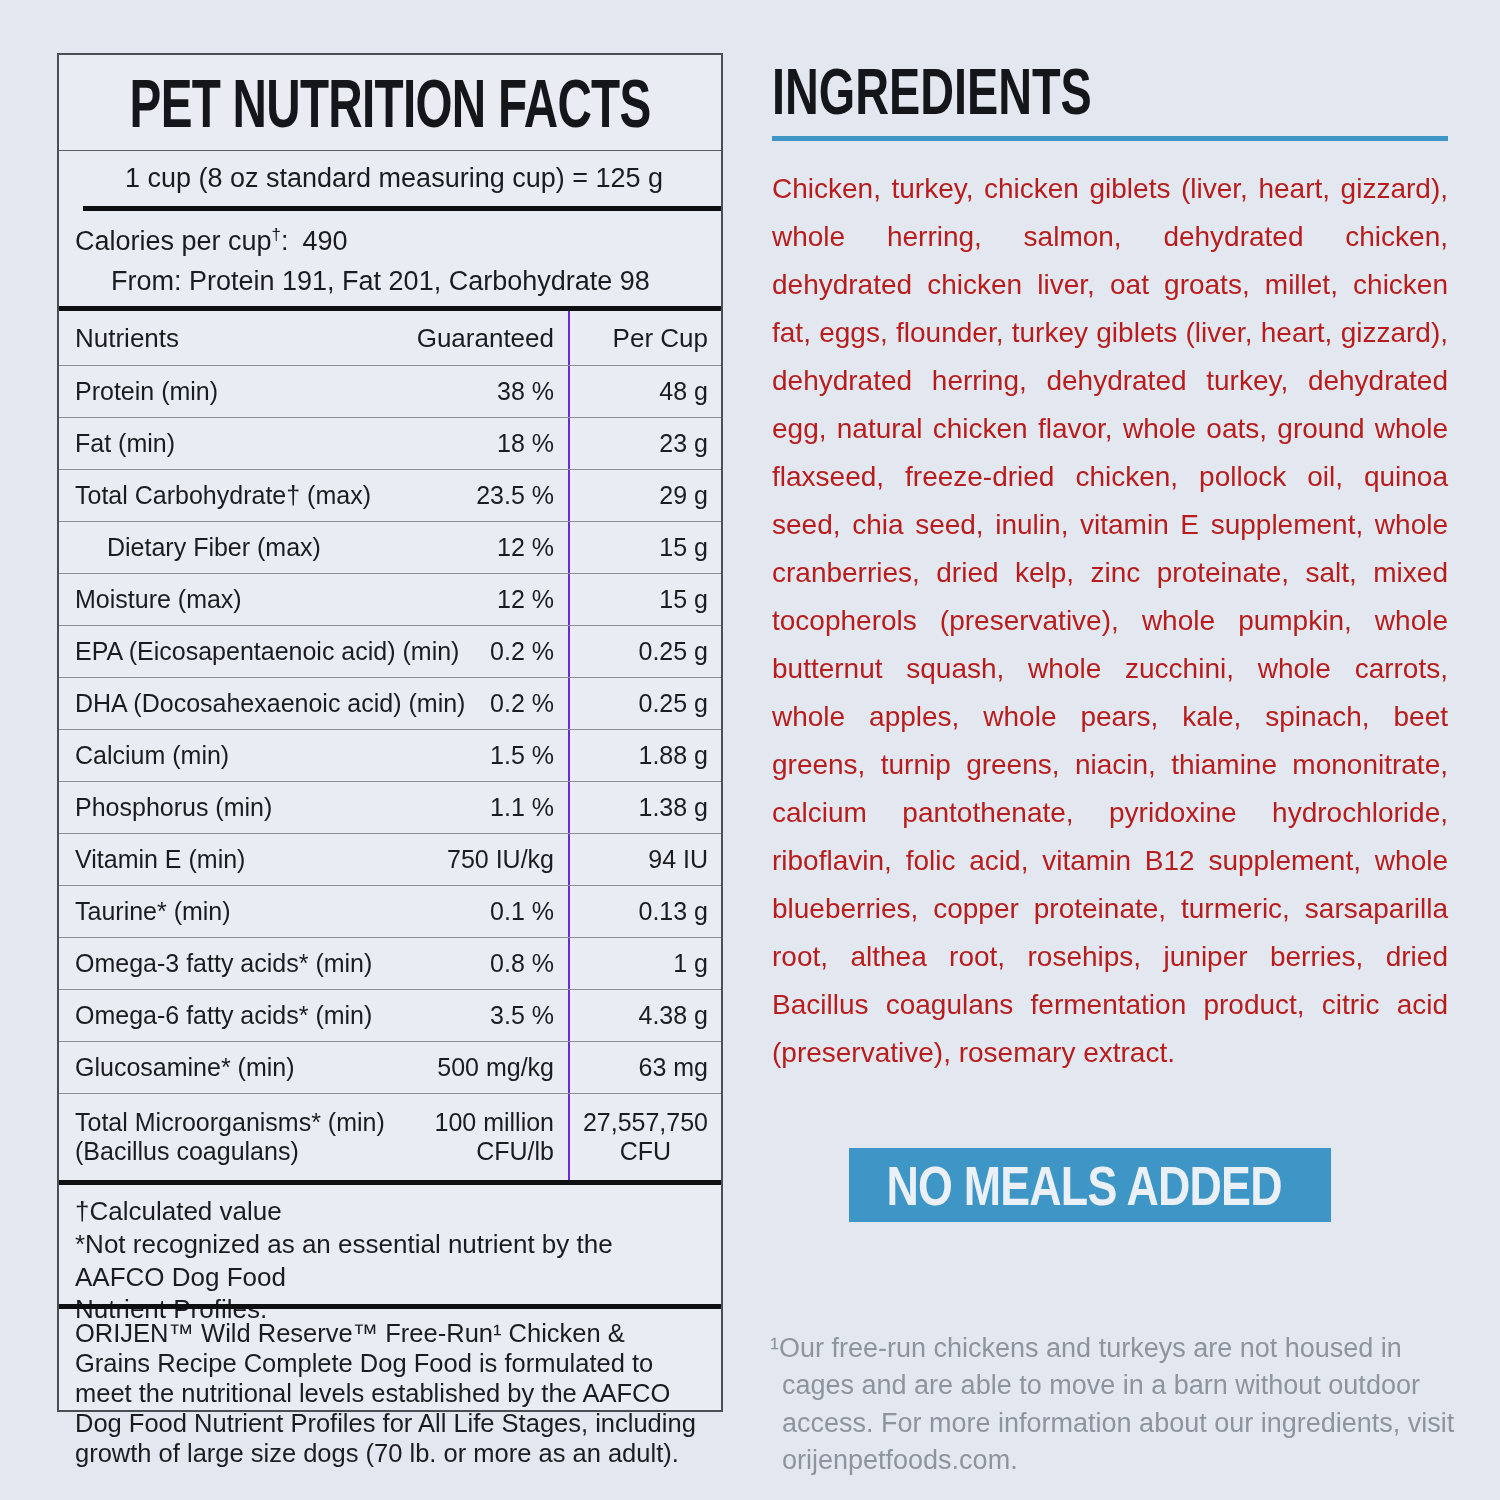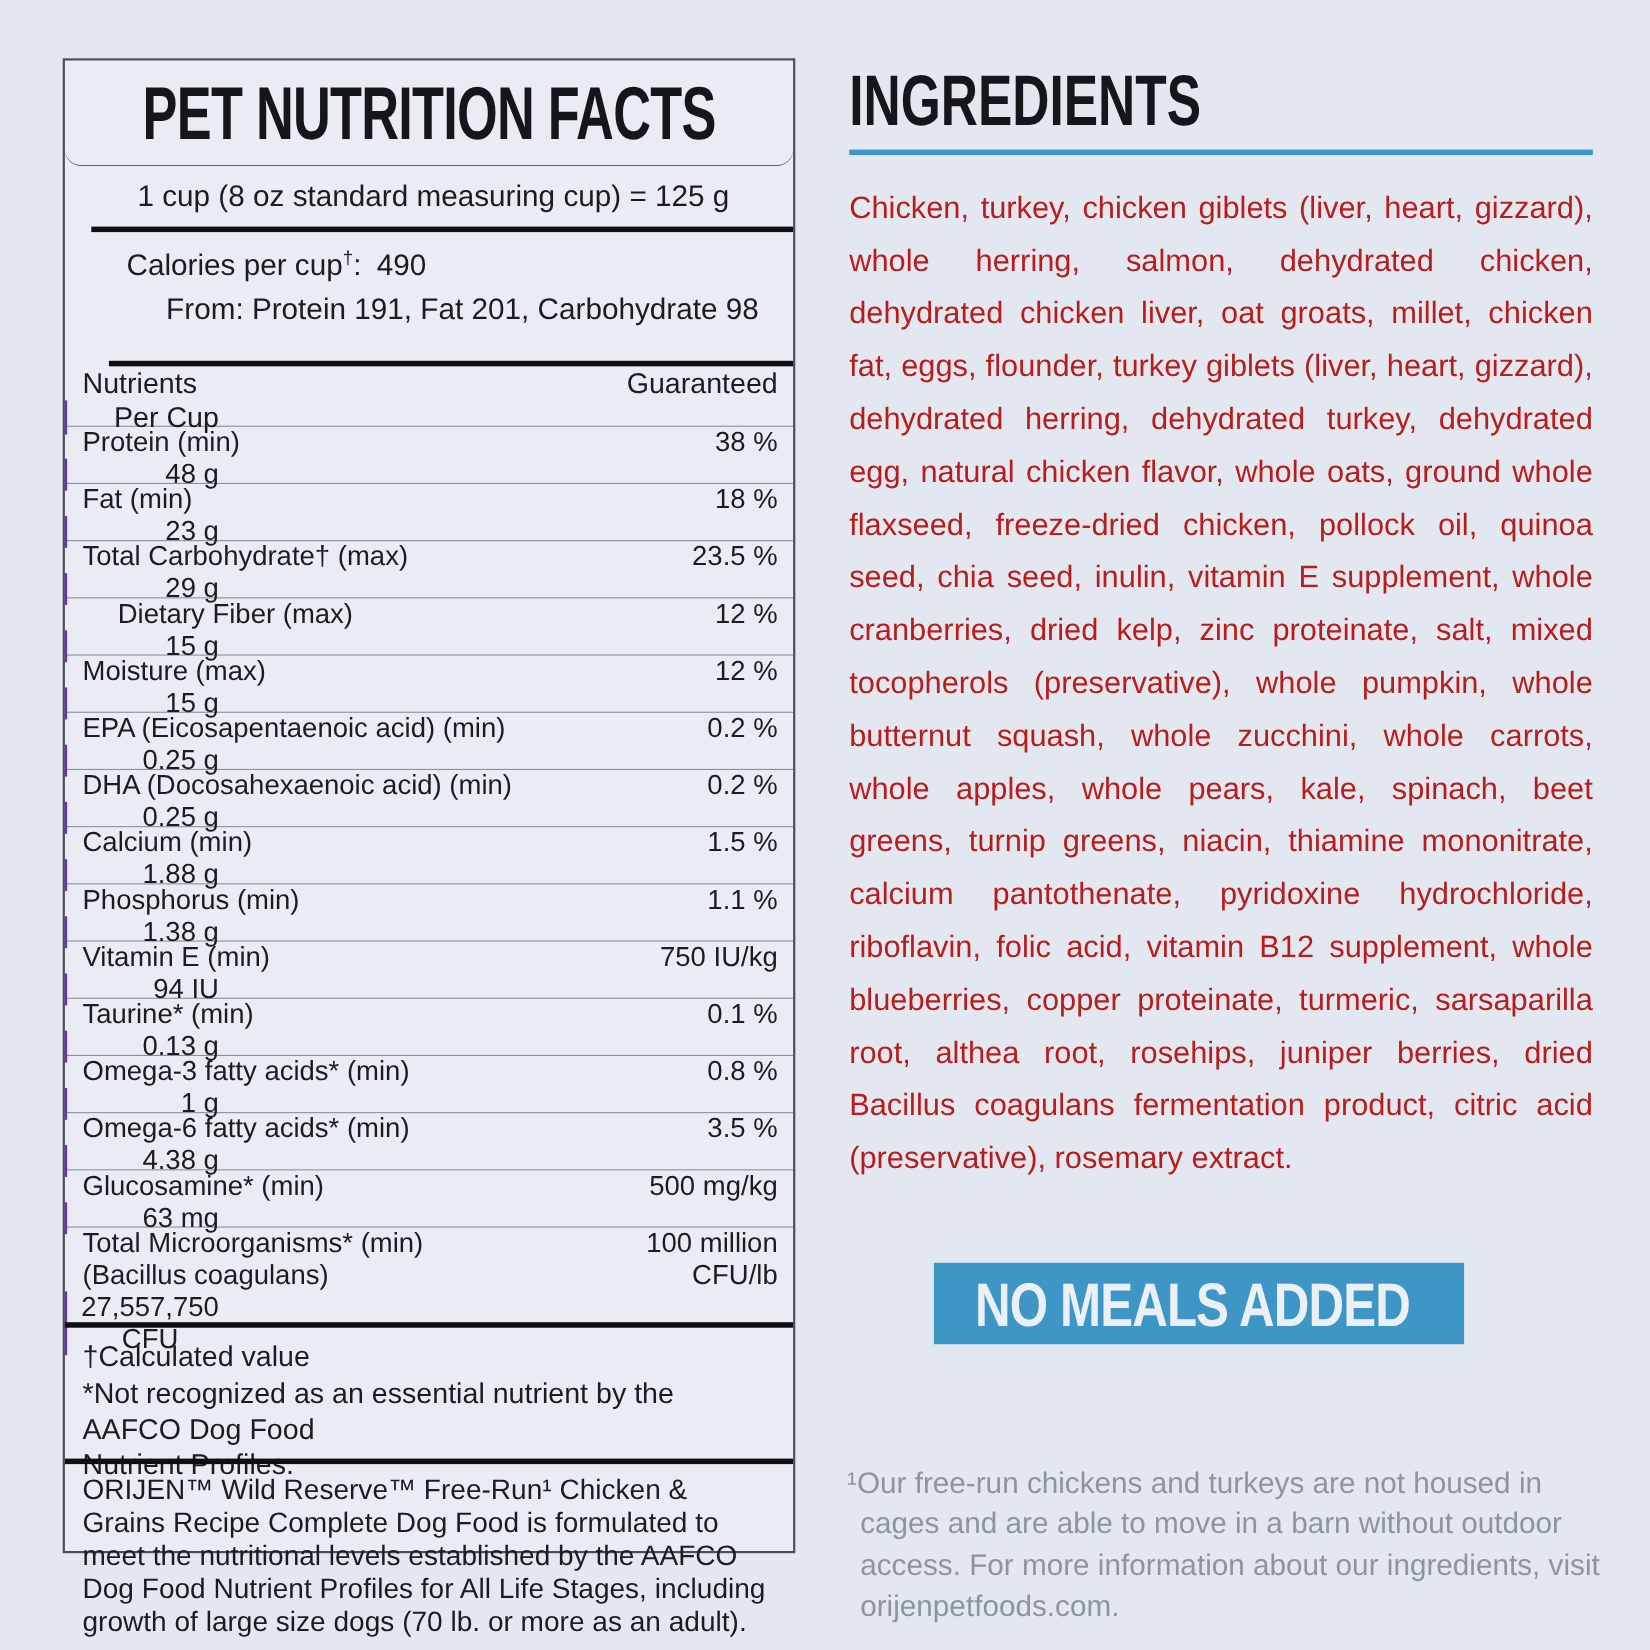--- a/index.html
+++ b/index.html
@@ -12,43 +12,43 @@
   .page{position:relative;width:1500px;height:1500px;overflow:hidden;}
 
   
   .facts-panel{
     position:absolute;left:57px;top:53px;width:666px;height:1359px;
     box-sizing:border-box;border:2px solid #4a4f55;background:#e9edf3;
     display:flex;flex-direction:column;
   }
   .sec-title{
     height:95px;border-bottom:1px solid #5a5f66;
-    display:flex;align-items:center;justify-content:center;flex:0 0 auto;border-radius:15px;
+    display:flex;align-items:center;justify-content:center;flex:0 0 auto;
   }
   .title-text{
     font-size:68px;font-weight:bold;color:#141619;white-space:nowrap;
     transform:scaleX(0.70);letter-spacing:-1px;
   }
   .sec-serving{
     height:55px;border-bottom:5px solid #0d0f11;flex:0 0 auto;
     display:flex;align-items:center;justify-content:center;
     padding-right:16px;font-size:27px;margin-left:24px;
   }
   .sec-calories{
-    height:122px;border-bottom:5px solid #0d0f11;flex:0 0 auto;
-    box-sizing:border-box;padding:14px 16px 0 16px;font-size:27px;margin-left:40px;
+    height:100px;border-bottom:5px solid #0d0f11;flex:0 0 auto;
+    box-sizing:border-box;padding:14px 16px 0 16px;font-size:27px;
   }
   .cal-line1 sup{font-size:17px;}
   .cal-value{margin-left:14px;}
   .cal-line2{padding-left:36px;margin-top:9px;}
 
   .ntable{flex:0 0 auto;}
   .trow{
     display:flex;align-items:stretch;box-sizing:border-box;
-    height:52px;border-bottom:1px solid #8b9097;font-size:25px;flex-direction:column;
+    height:52px;border-bottom:1px solid #8b9097;font-size:25px;
   }
   .trow.thead{height:55px;font-size:26px;}
   .trow.tall{height:86px;border-bottom:none;}
   .cell-main{
     flex:1;display:flex;align-items:center;
     padding:0 14px 0 16px;min-width:0;
   }
   .cell-label{flex:1;white-space:pre-line;}
   .trow.indent .cell-label{padding-left:32px;}
   .cell-guar{white-space:pre-line;text-align:right;}

